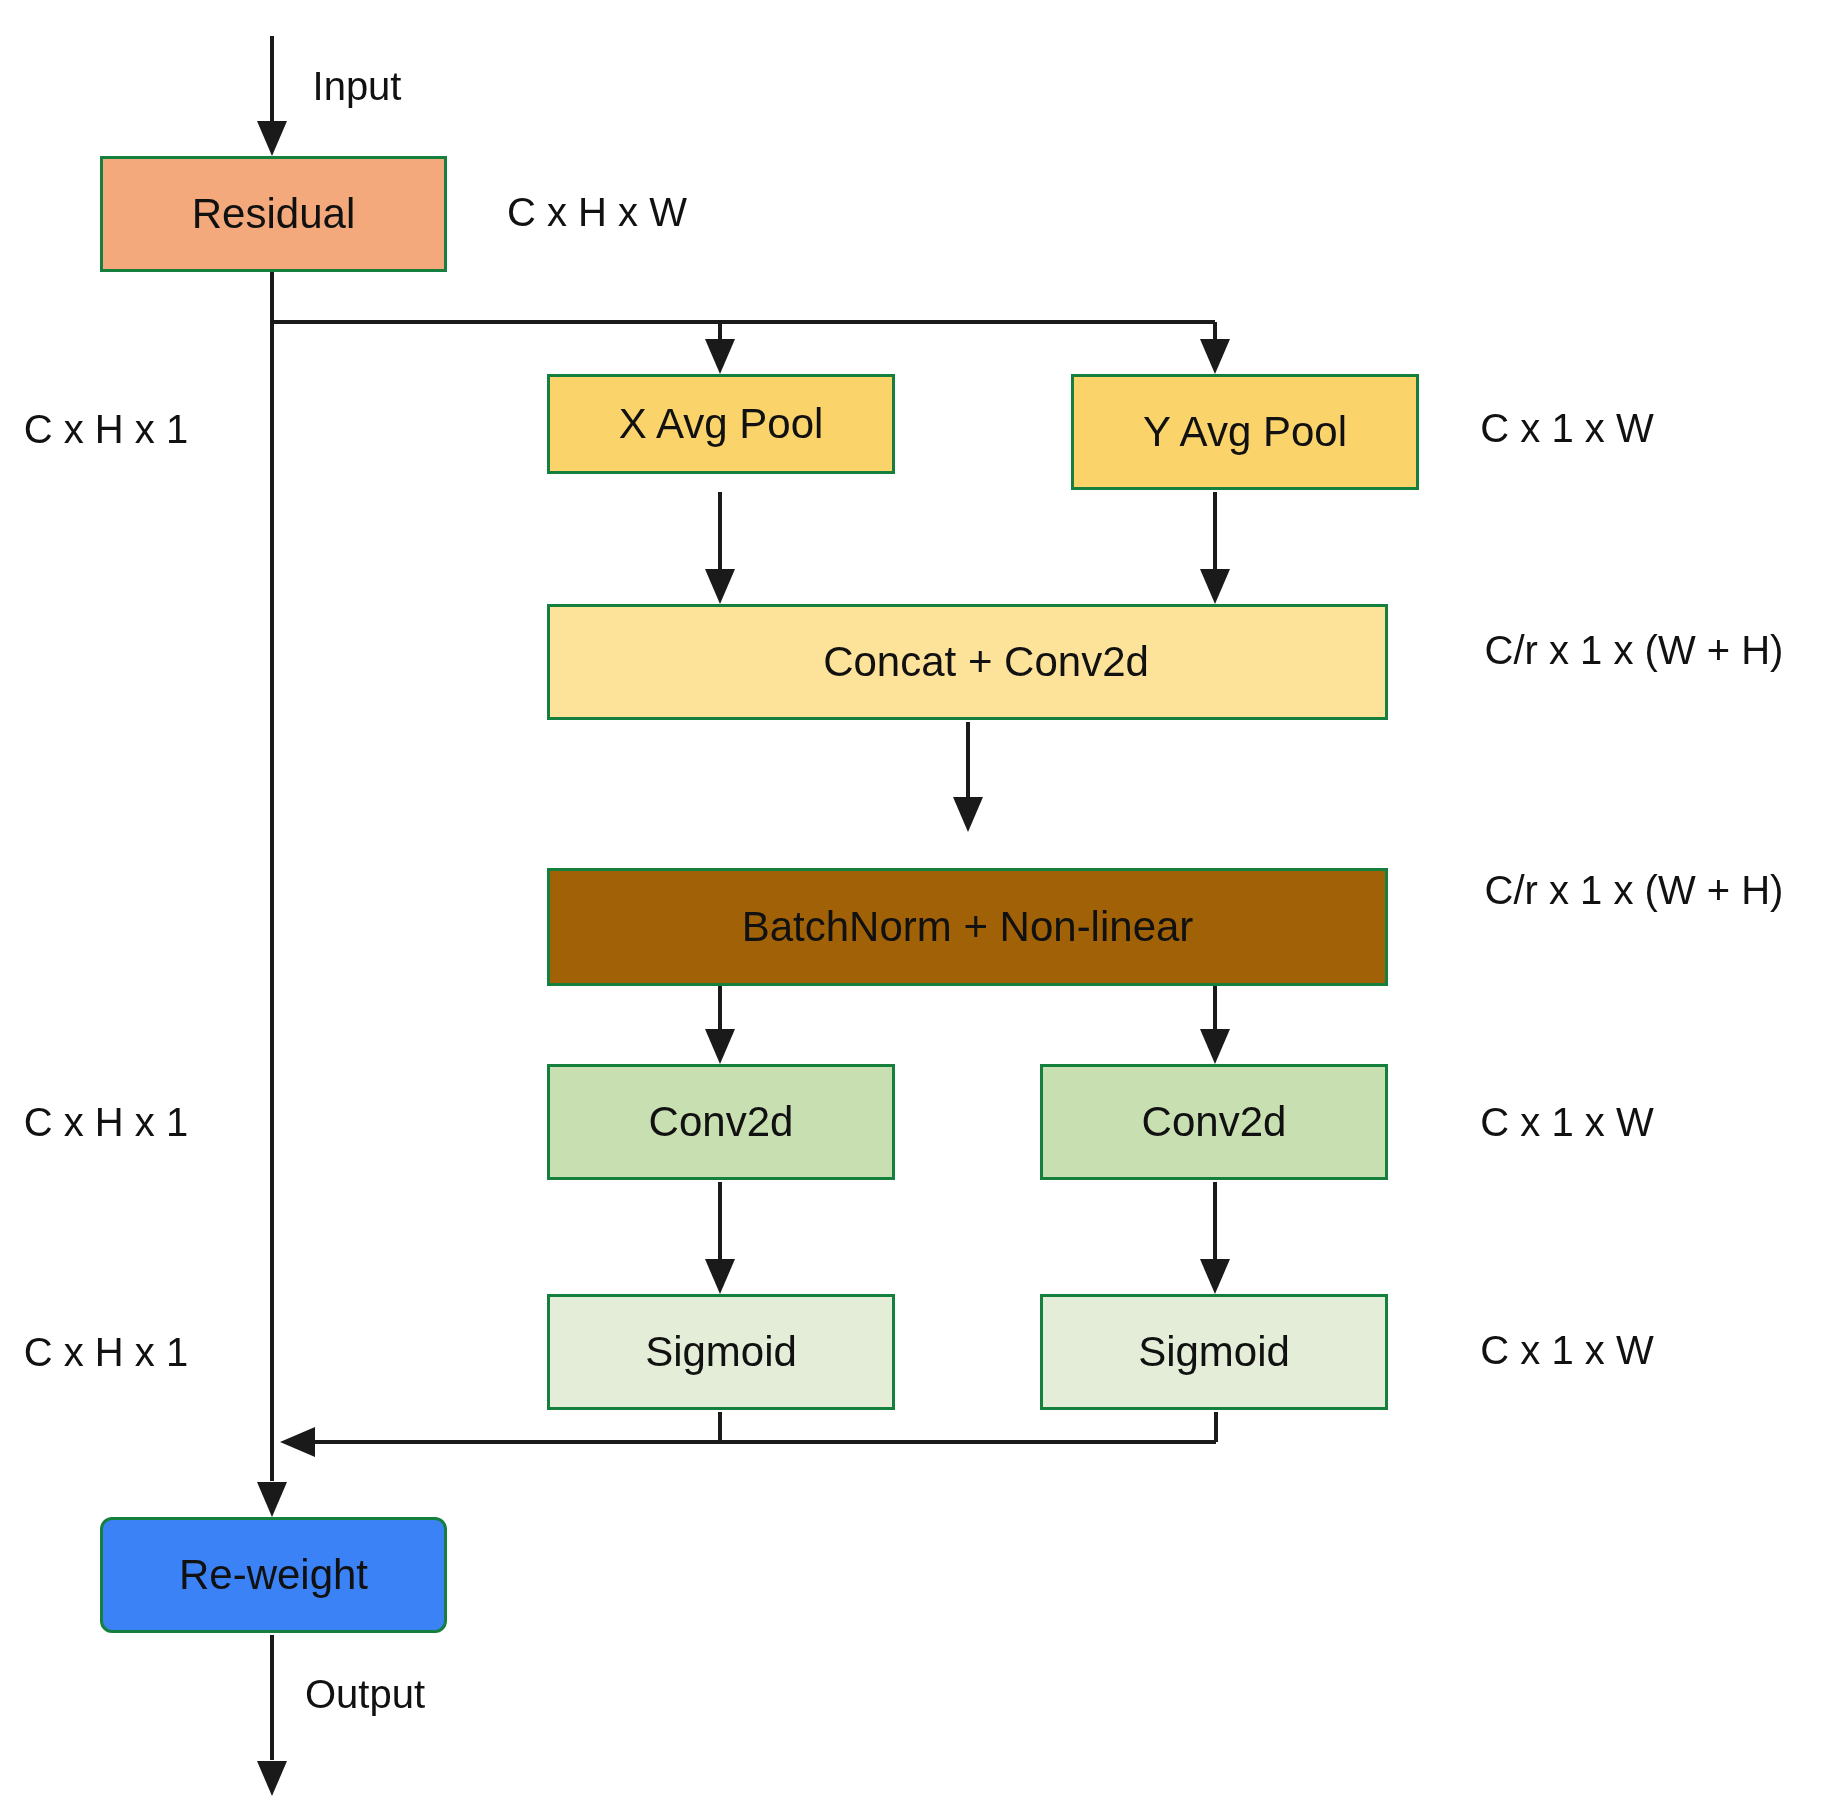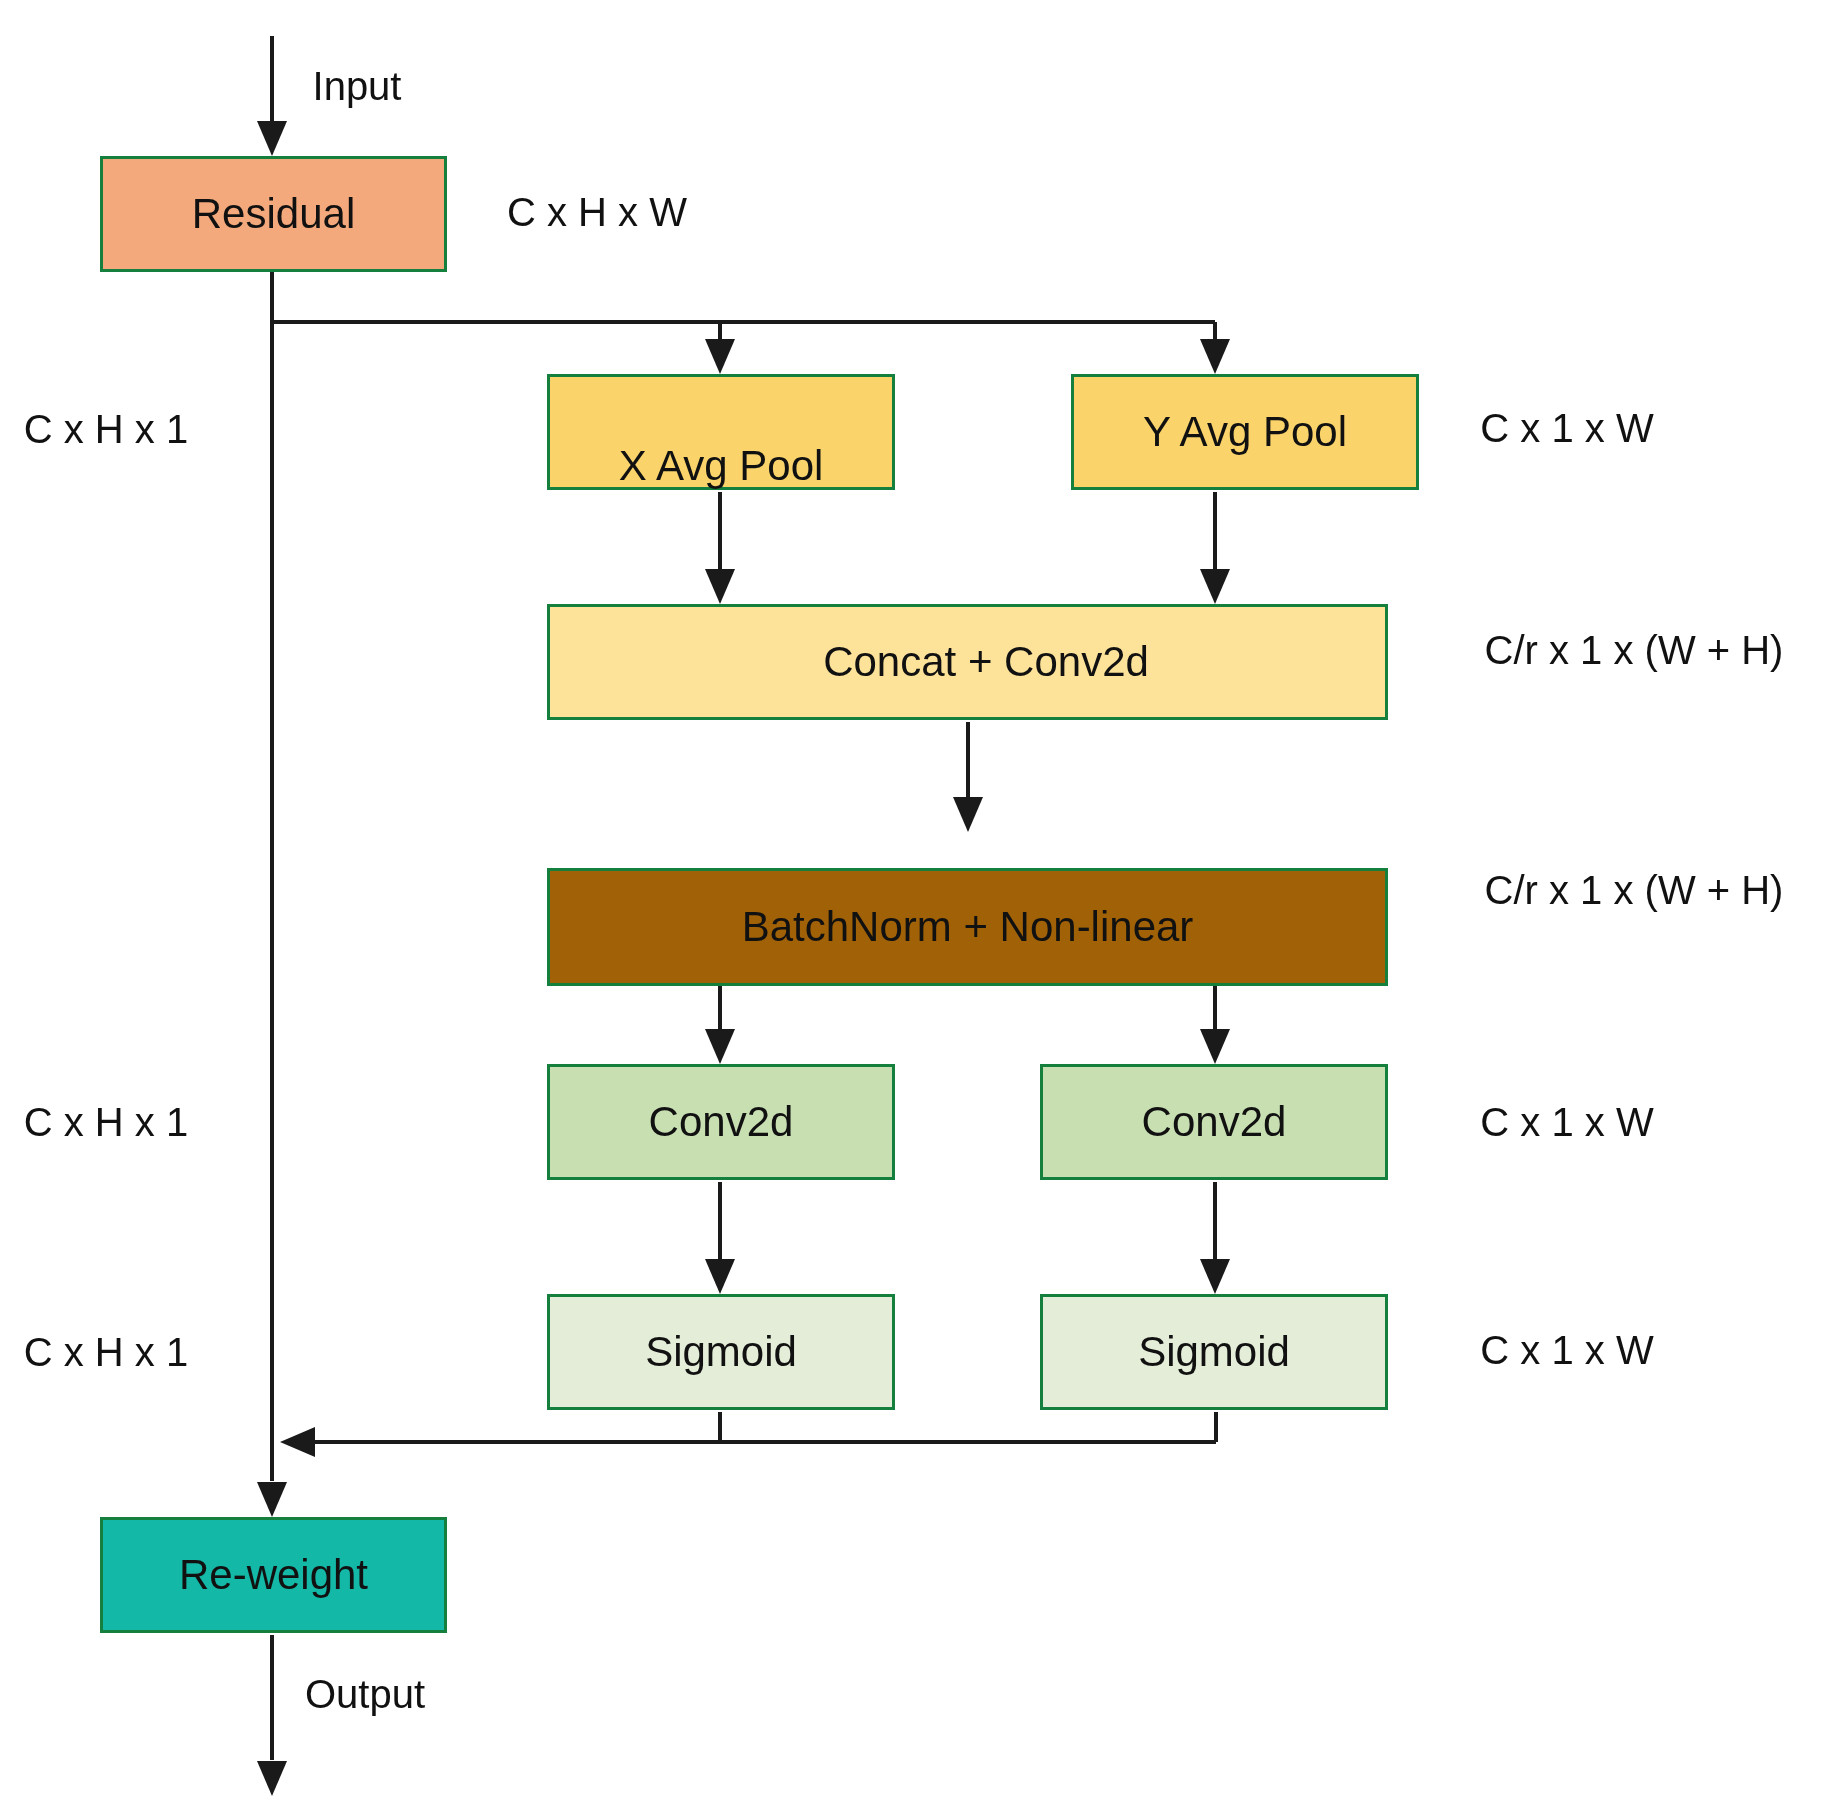--- a/index.html
+++ b/index.html
@@ -36,21 +36,21 @@
   }
   .lbl {
     position: absolute;
     transform: translate(-50%, -50%);
     font-size: 40px;
     line-height: 1;
     white-space: nowrap;
   }
   
   .n-residual   { left: 100px;  top: 156px;  width: 347px; height: 116px; }
-  .n-xpool      { left: 547px;  top: 374px;  width: 348px; height: 116px; align-items: flex-end; }
+  .n-xpool      { left: 547px;  top: 374px;  width: 348px; height: 100px; }
   .n-ypool      { left: 1071px; top: 374px;  width: 348px; height: 116px; }
   .n-concat     { left: 547px;  top: 604px;  width: 841px; height: 116px; padding-left: 37px; }
   .n-batchnorm  { left: 547px;  top: 832px;  width: 841px; height: 118px; }
   .n-convL      { left: 547px;  top: 1064px; width: 348px; height: 116px; }
   .n-convR      { left: 1040px; top: 1064px; width: 348px; height: 116px; }
   .n-sigmoidL   { left: 547px;  top: 1294px; width: 348px; height: 116px; }
   .n-sigmoidR   { left: 1040px; top: 1294px; width: 348px; height: 116px; }
   .n-reweight   { left: 100px;  top: 1517px; width: 347px; height: 116px; }
   
   .l-input        { left: 357px;  top: 86px; }
@@ -131,21 +131,21 @@
   </div>
   <div class="node n-convR" style="background: rgb(200, 223, 178);">
     <span>Conv2d</span>
   </div>
   <div class="node n-sigmoidL" style="background: rgb(227, 237, 215);">
     <span>Sigmoid</span>
   </div>
   <div class="node n-sigmoidR" style="background: rgb(227, 237, 215);">
     <span>Sigmoid</span>
   </div>
-  <div class="node n-reweight" style="background: #14b8a6;">
+  <div class="node n-reweight" style="background: #3b82f6; border-radius: 12px;">
     <span>Re-weight</span>
   </div>
 
   <div class="lbl l-input">Input</div>
   <div class="lbl l-output">Output</div>
 
   <div class="lbl l-cxhxw">C x H x W</div>
   <div class="lbl l-pool-left">C x H x 1</div>
   <div class="lbl l-pool-right">C x 1 x W</div>
   <div class="lbl l-concat-out">C/r x 1 x (W + H)</div>

